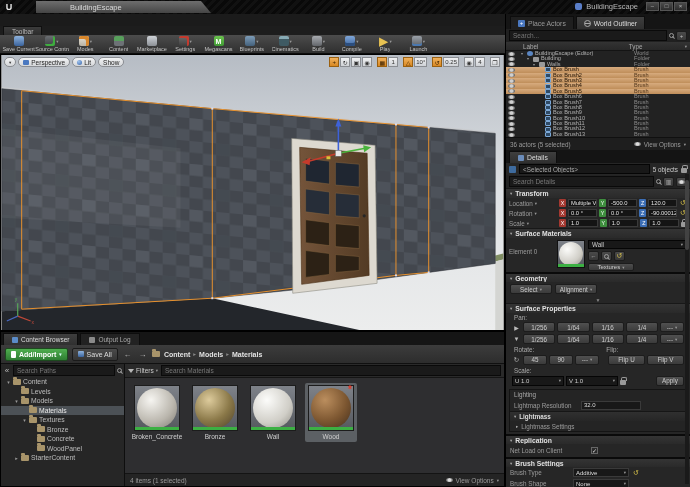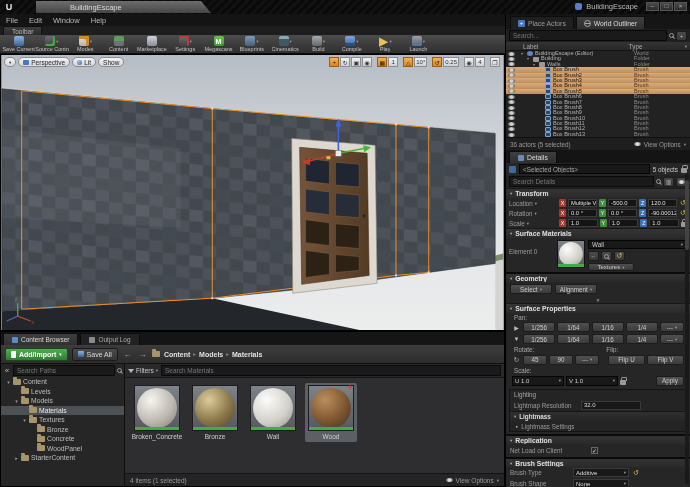--- a/index.html
+++ b/index.html
@@ -239,26 +239,20 @@
       <span class="fbicon"></span>
       <span>BuildingEscape</span>
     </div>
     <div class="winbtns">
       <div class="winbtn">–</div>
       <div class="winbtn">□</div>
       <div class="winbtn">×</div>
     </div>
   </div>
 
-  <div class="menubar" id="menubar">
-      <span class="menu-item">File</span>
-      <span class="menu-item">Edit</span>
-      <span class="menu-item">Window</span>
-      <span class="menu-item">Help</span>
-    </div>
 
   <div class="tabrow">
     <div class="tbartab">
       <span>Toolbar</span>
     </div>
   </div>
 
   <div class="toolbar" id="toolbar-buttons">
       <div class="tb-btn">
         <div class="tb-top">

